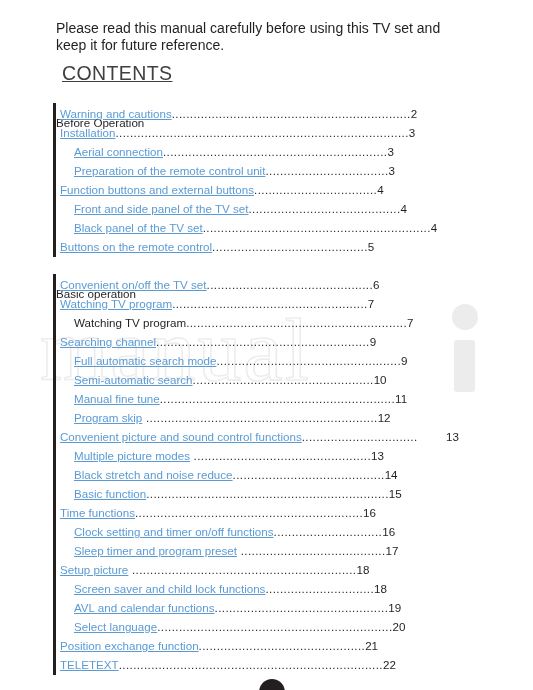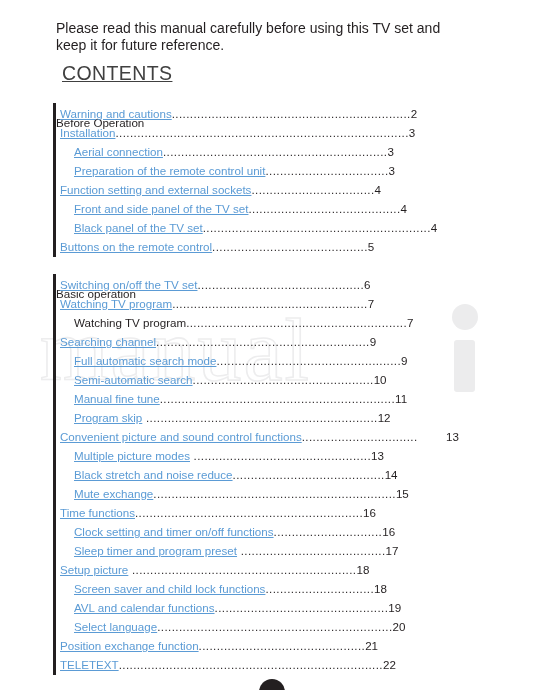--- a/index.html
+++ b/index.html
@@ -145,36 +145,36 @@
     <div class="toc-row lvl-1 bar">
       <span class="txt"><span class="link">Installation</span><span class="leader">.................................................................................</span><span class="pg">3</span></span>
     </div>
     <div class="toc-row lvl-2 bar">
       <span class="txt"><span class="link">Aerial connection</span><span class="leader">..............................................................</span><span class="pg">3</span></span>
     </div>
     <div class="toc-row lvl-2 bar">
       <span class="txt"><span class="link">Preparation of the remote control unit</span><span class="leader">..................................</span><span class="pg">3</span></span>
     </div>
     <div class="toc-row lvl-1 bar">
-      <span class="txt"><span class="link">Function setting and external sockets</span><span class="leader">..................................</span><span class="pg">4</span></span>
+      <span class="txt"><span class="link">Function buttons and external buttons</span><span class="leader">..................................</span><span class="pg">4</span></span>
     </div>
     <div class="toc-row lvl-2 bar">
       <span class="txt"><span class="link">Front and side panel of the TV set</span><span class="leader">..........................................</span><span class="pg">4</span></span>
     </div>
     <div class="toc-row lvl-2 bar">
       <span class="txt"><span class="link">Black panel of the TV set</span><span class="leader">...............................................................</span><span class="pg">4</span></span>
     </div>
     <div class="toc-row lvl-1 bar">
       <span class="txt"><span class="link">Buttons on the remote control</span><span class="leader">...........................................</span><span class="pg">5</span></span>
     </div>
     <div class="toc-row lvl-sec">
       <span class="txt"><span class="plain">Basic operation</span></span>
     </div>
     <div class="toc-row lvl-1 bar">
-      <span class="txt"><span class="link">Switching on/off the TV set</span><span class="leader">..............................................</span><span class="pg">6</span></span>
+      <span class="txt"><span class="link">Convenient on/off the TV set</span><span class="leader">..............................................</span><span class="pg">6</span></span>
     </div>
     <div class="toc-row lvl-1 bar">
       <span class="txt"><span class="link">Watching TV program</span><span class="leader">......................................................</span><span class="pg">7</span></span>
     </div>
     <div class="toc-row lvl-2 bar">
       <span class="txt"><span class="plain">Watching TV program</span><span class="leader">.............................................................</span><span class="pg">7</span></span>
     </div>
     <div class="toc-row lvl-1 bar">
       <span class="txt"><span class="link">Searching channel</span><span class="leader">...........................................................</span><span class="pg">9</span></span>
     </div>
@@ -194,21 +194,21 @@
       <span class="txt"><span class="link">Convenient picture and sound control functions</span><span class="leader">................................</span></span>
       <span class="pg-far">13</span>
     </div>
     <div class="toc-row lvl-2 bar">
       <span class="txt"><span class="link">Multiple picture modes</span><span class="leader"> .................................................</span><span class="pg">13</span></span>
     </div>
     <div class="toc-row lvl-2 bar">
       <span class="txt"><span class="link">Black stretch and noise reduce</span><span class="leader">..........................................</span><span class="pg">14</span></span>
     </div>
     <div class="toc-row lvl-2 bar">
-      <span class="txt"><span class="link">Mute exchange</span><span class="leader">...................................................................</span><span class="pg">15</span></span>
+      <span class="txt"><span class="link">Basic function</span><span class="leader">...................................................................</span><span class="pg">15</span></span>
     </div>
     <div class="toc-row lvl-1 bar">
       <span class="txt"><span class="link">Time functions</span><span class="leader">...............................................................</span><span class="pg">16</span></span>
     </div>
     <div class="toc-row lvl-2 bar">
       <span class="txt"><span class="link">Clock setting and timer on/off functions</span><span class="leader">..............................</span><span class="pg">16</span></span>
     </div>
     <div class="toc-row lvl-2 bar">
       <span class="txt"><span class="link">Sleep timer and program preset</span><span class="leader"> ........................................</span><span class="pg">17</span></span>
     </div>

